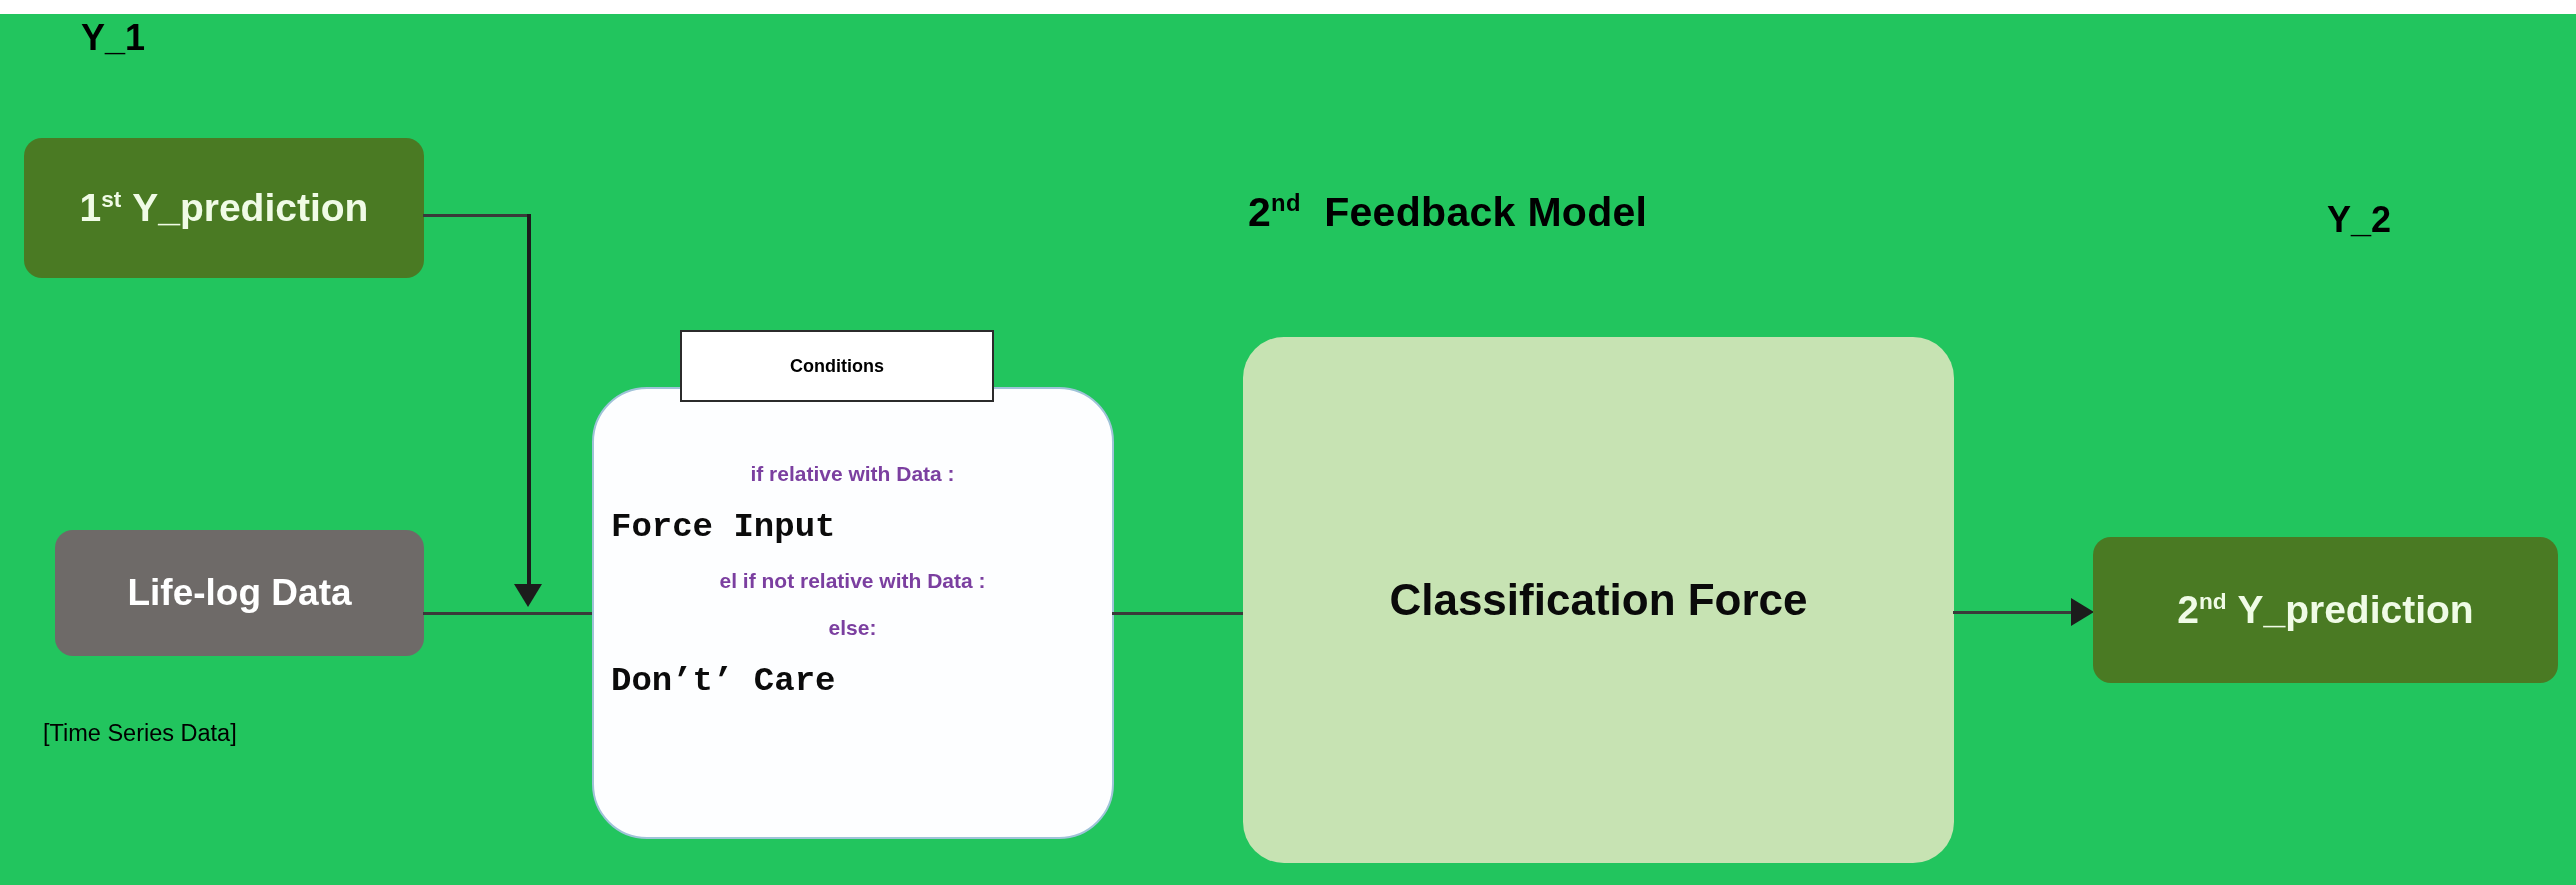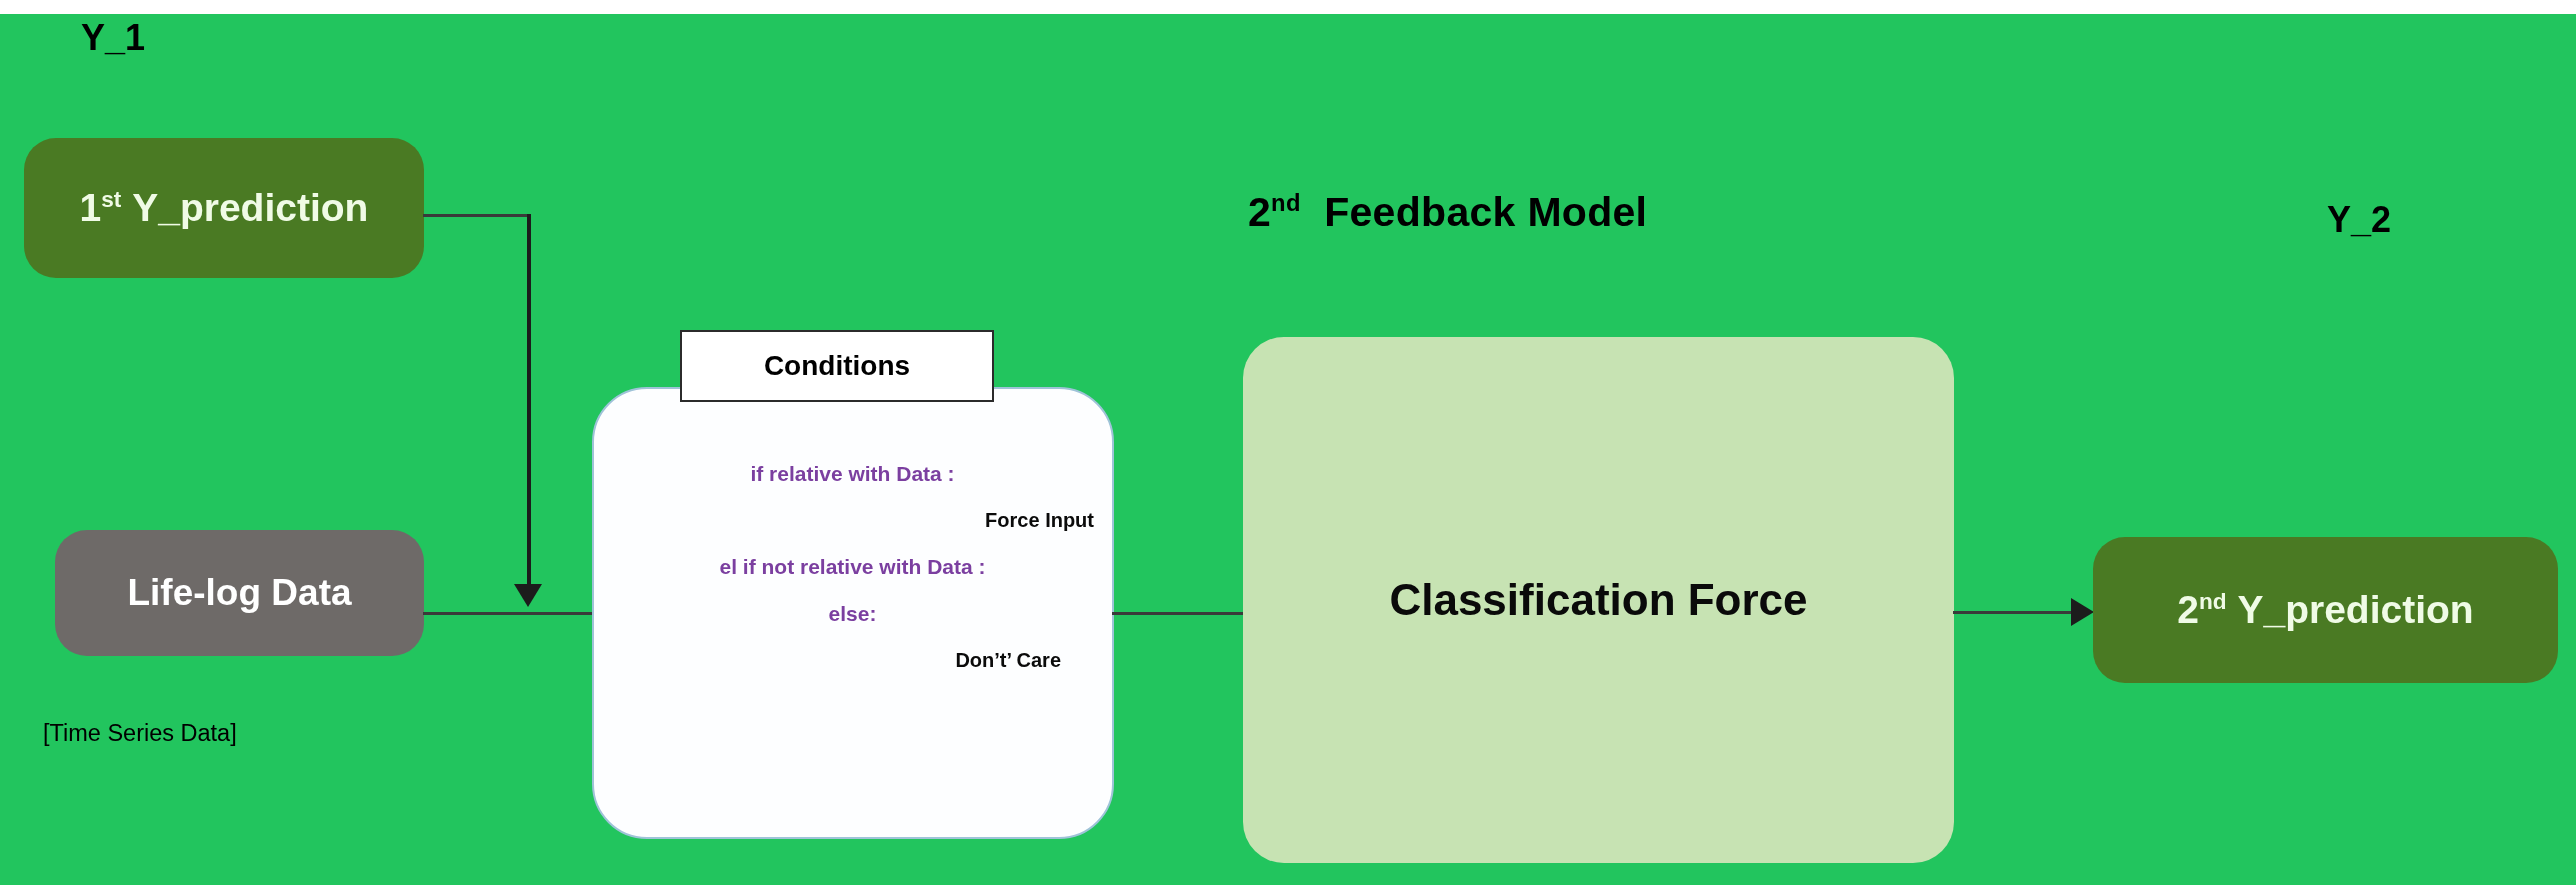--- a/index.html
+++ b/index.html
@@ -54,21 +54,21 @@
     letter-spacing: 0px;
   }
 
   
   .box {
     position: absolute;
     display: flex;
     align-items: center;
     justify-content: center;
     box-sizing: border-box;
-    border-radius: 32px;
+    border-radius: 18px;
   }
   .box-green {
     background: #4a7a23;
     color: #f0fbe6;
     font-size: 39px;
     font-weight: bold;
     letter-spacing: 0px;
   }
   .box-green sup {
     font-size: 0.58em;
@@ -98,42 +98,42 @@
     box-sizing: border-box;
   }
   .cond-title {
     position: absolute;
     background: #ffffff;
     border: 2.1px solid #2b2b2b;
     display: flex;
     align-items: center;
     justify-content: center;
     color: #000000;
-    font-size: 28px;
+    font-size: 18px;
     font-weight: bold;
     box-sizing: border-box;
   }
   .cond-body {
     position: absolute;
     box-sizing: border-box;
   }
   .cond-line {
     white-space: nowrap;
     line-height: 1;
     font-weight: bold;
   }
   .cond-line.cond {
     color: #7b3fa0;
     font-size: 21px;
     text-align: center;
   }
   .cond-line.act {
     color: #0b0b0b;
-    font-size: 20px;
-    text-align: right;
+    font-size: 34px;
+    font-family: Liberation Mono, monospace;
   }
 
   
   .h-line {
     position: absolute;
     background: #3a3a3a;
     height: 2.8px;
   }
   .v-line {
     position: absolute;

